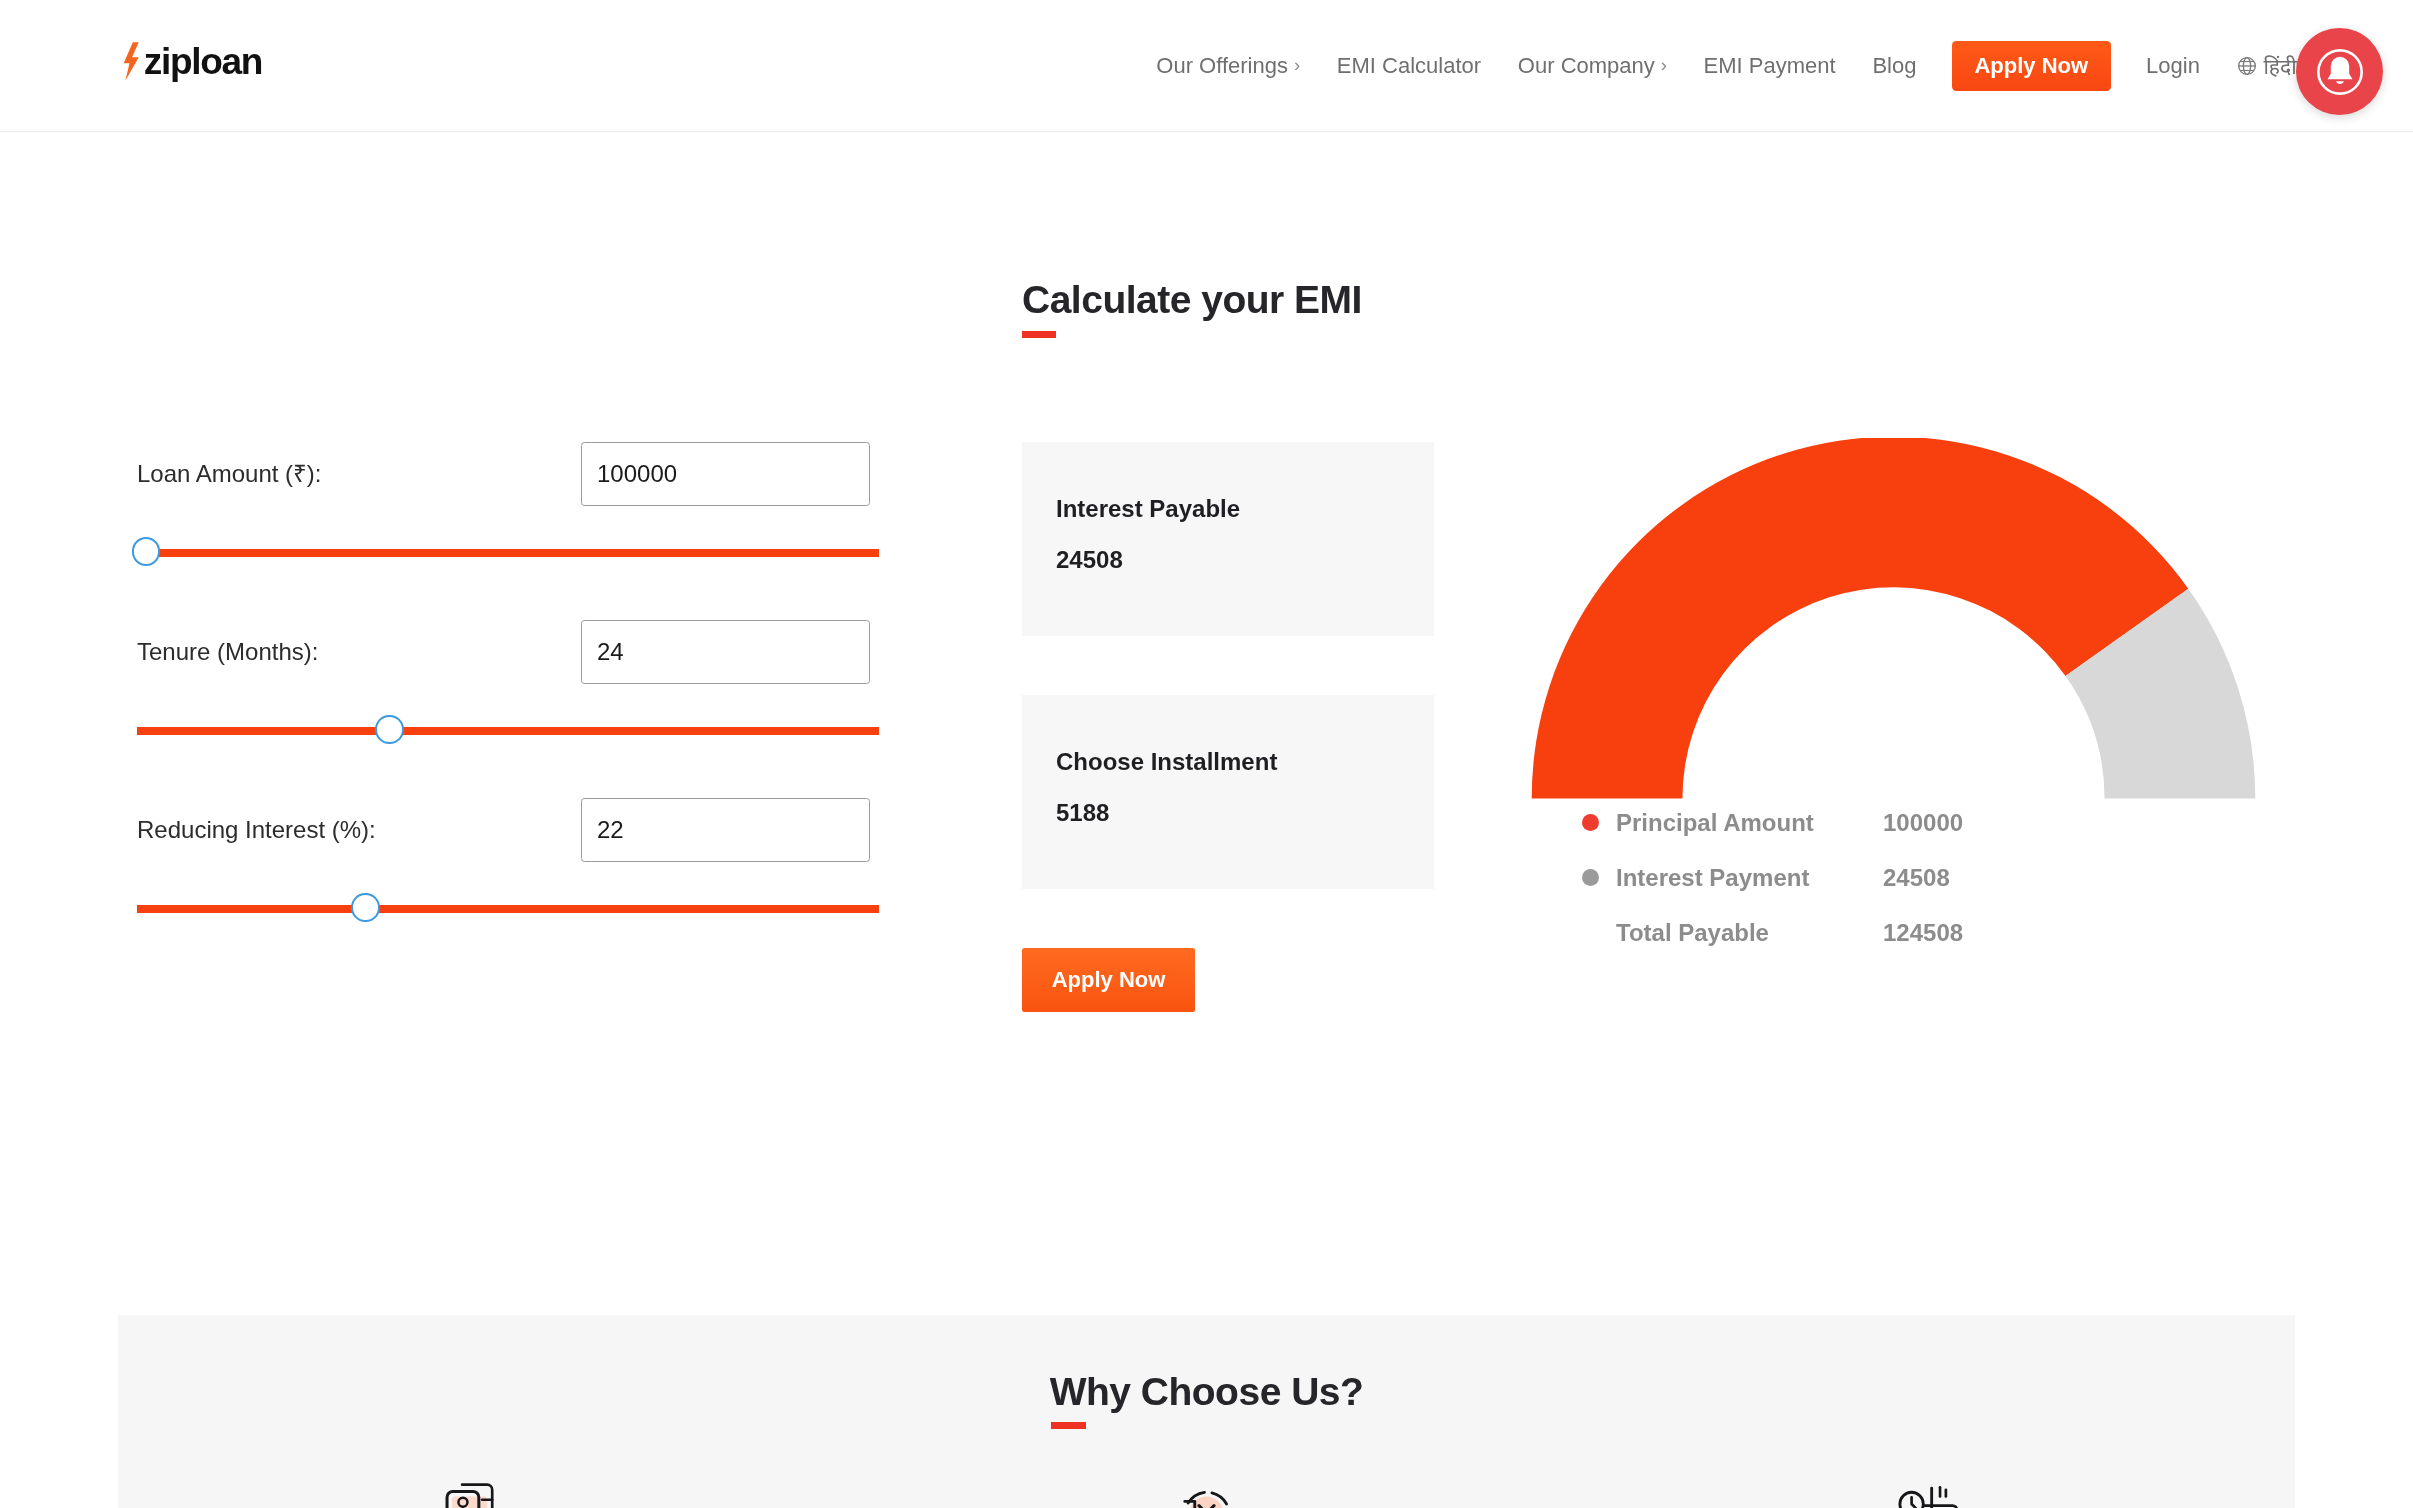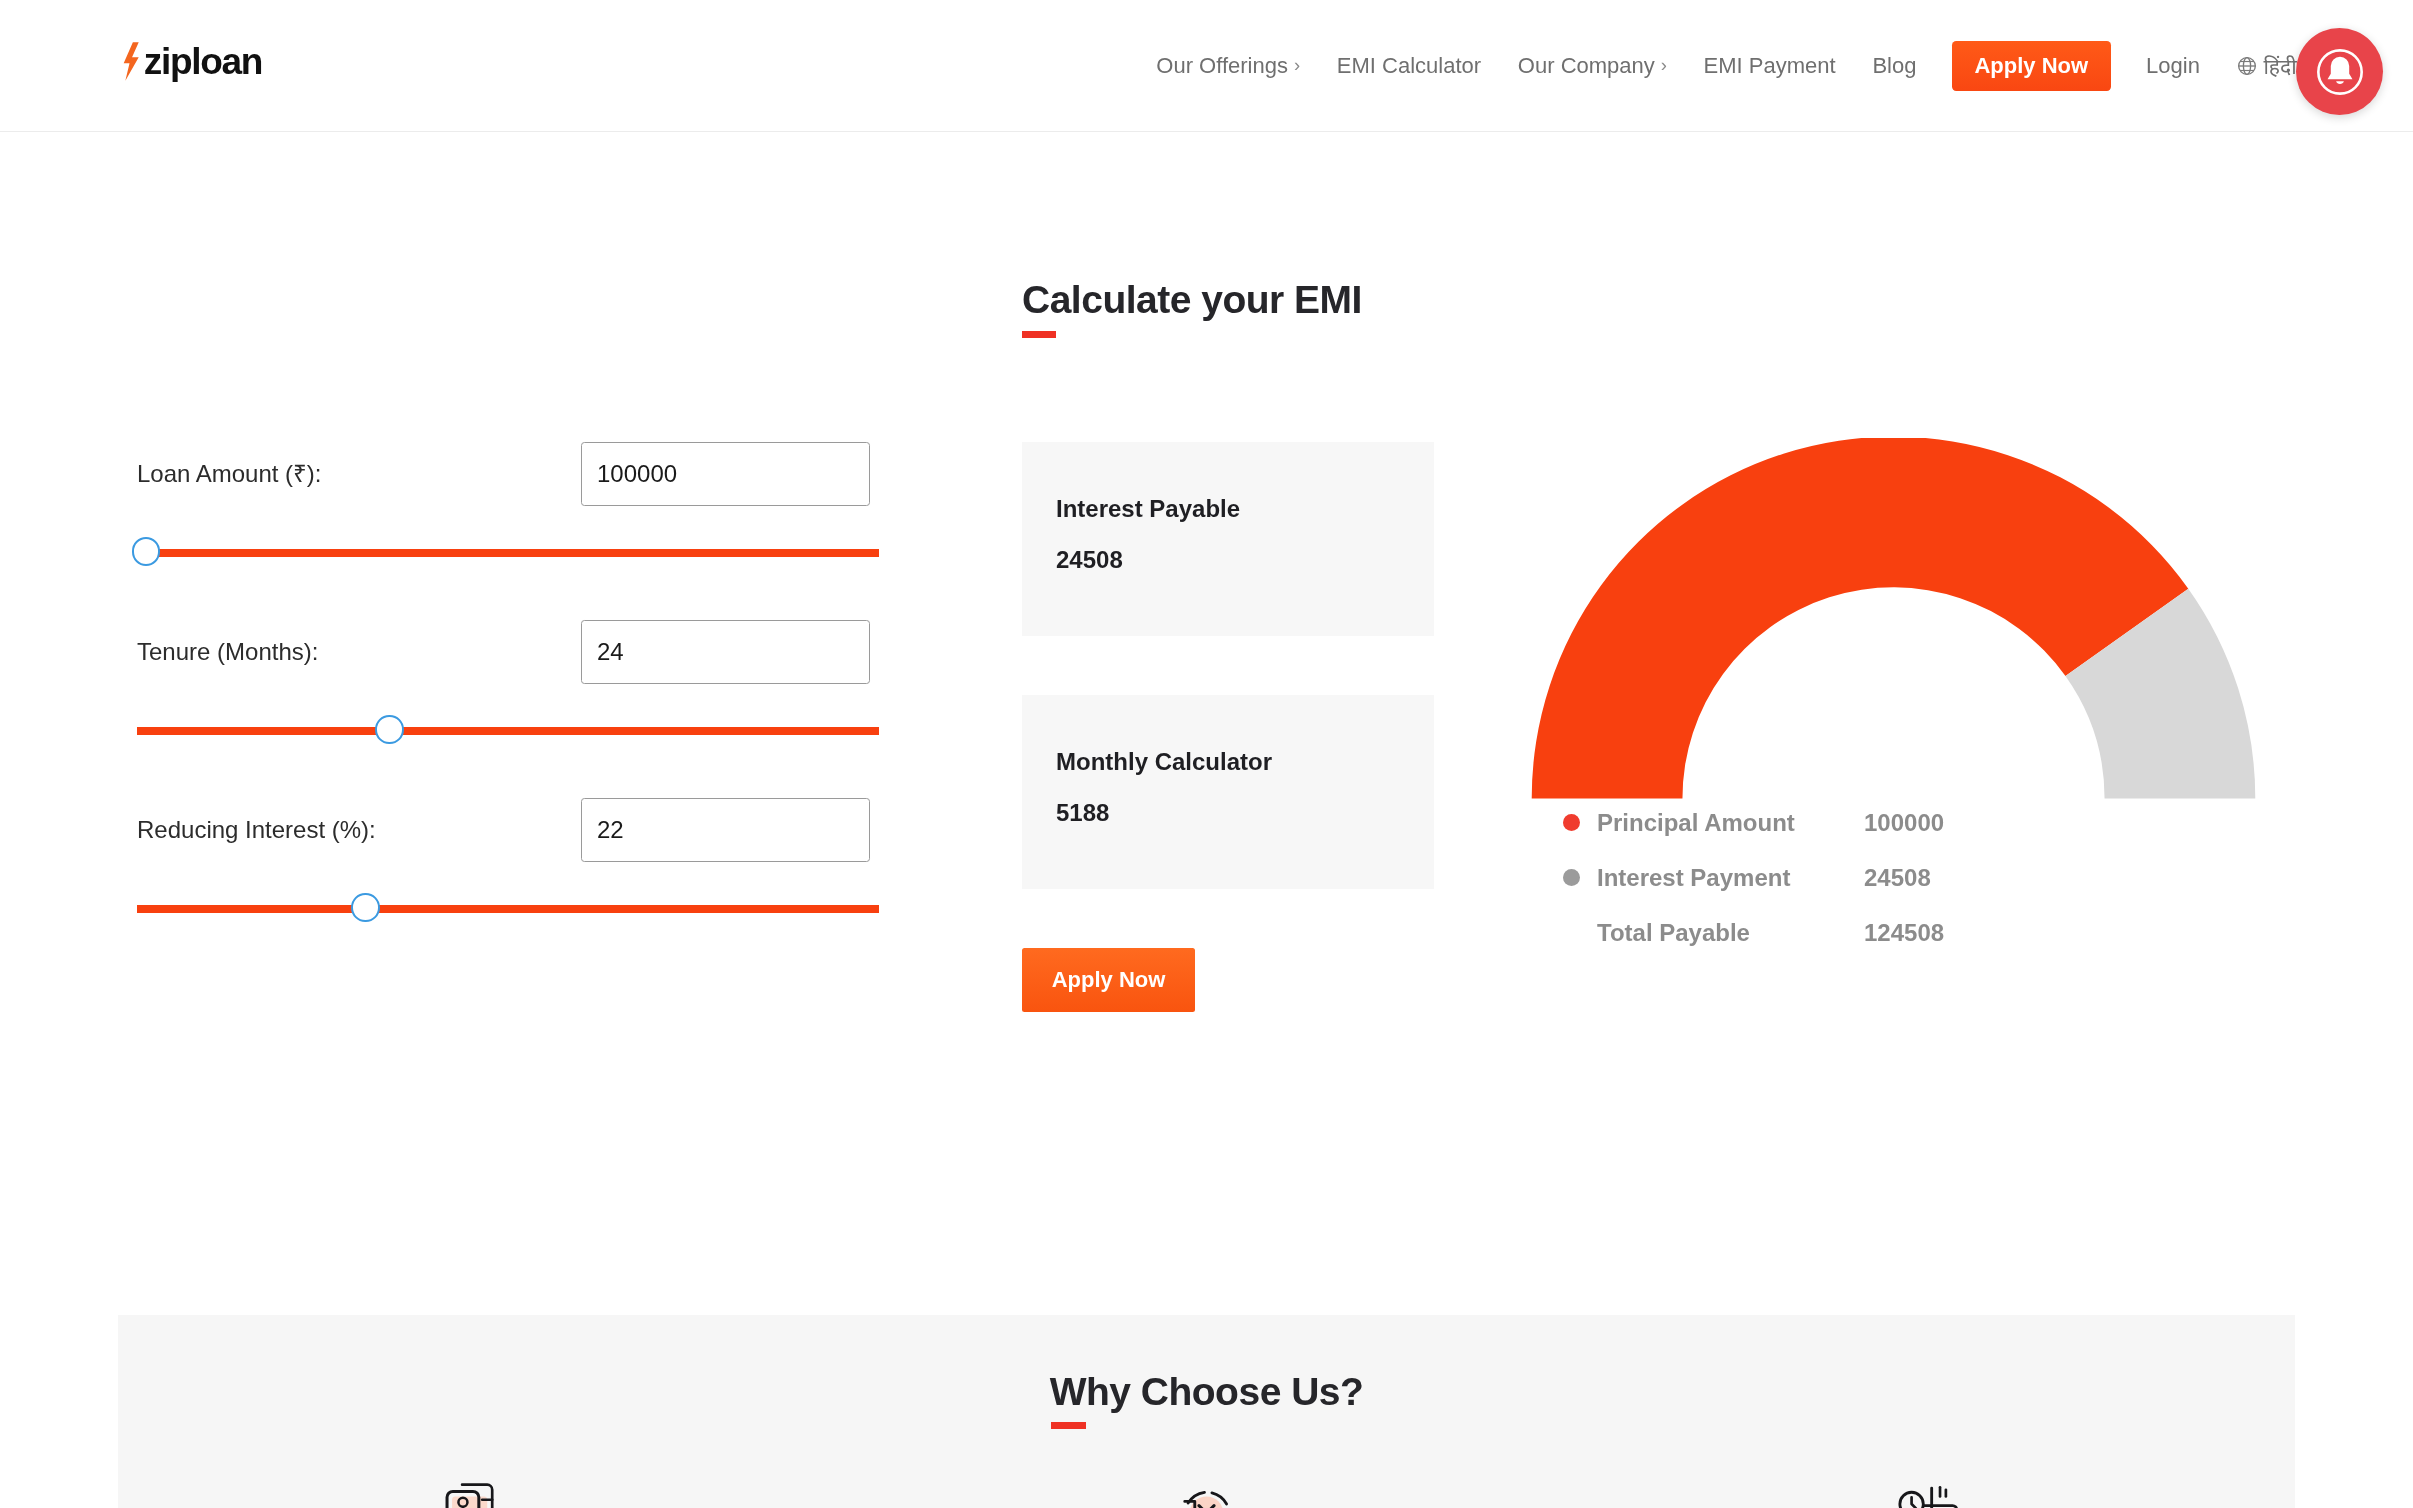--- a/index.html
+++ b/index.html
@@ -241,21 +241,21 @@
   .gauge-wrap {
     position: absolute;
     left: 503px;
     top: 159px;
     width: 737px;
   }
   .gauge-svg { display: block; width: 737px; height: 369px; }
 
   .legend {
     position: absolute;
-    left: 541px;
+    left: 560px;
     top: 516px;
     width: 469px;
   }
   .legend-row {
     display: flex;
     align-items: center;
     height: 55px;
   }
   .legend-dot {
     width: 17px;
@@ -440,21 +440,21 @@
         <span class="title-underline"></span>
       </h1>
     </div>
 
     <div class="result-cards">
       <div class="result-card">
         <div class="result-card-title">Interest Payable</div>
         <div class="result-card-value">24508</div>
       </div>
       <div class="result-card">
-        <div class="result-card-title">Monthly Calculator</div>
+        <div class="result-card-title">Choose Installment</div>
         <div class="result-card-value">5188</div>
       </div>
       <button class="apply-btn">Apply Now</button>
     </div>
 
     <div class="gauge-wrap">
       <svg class="gauge-svg" viewBox="0 0 880 440">
         <path id="gauge-principal" d="M 8 430.00000000000006 A 432 432 0 0 1 791.9998617214353 179.5601921656814
             L 645.3332526708373 283.9101120966475 A 252 252 0 0 0 188 430.00000000000006 Z" fill="#f8400f"></path>
         <path id="gauge-interest" d="M 791.9998617214353 179.5601921656814 A 432 432 0 0 1 872 429.9999999999995

